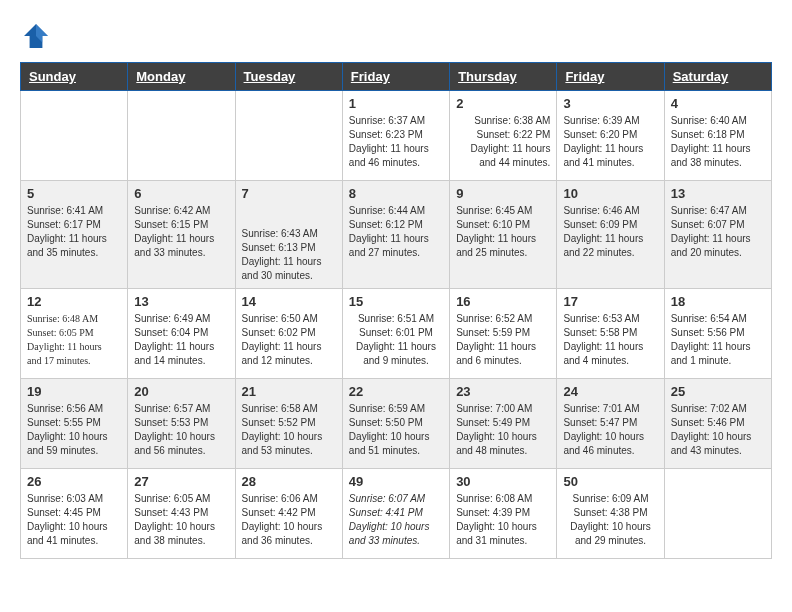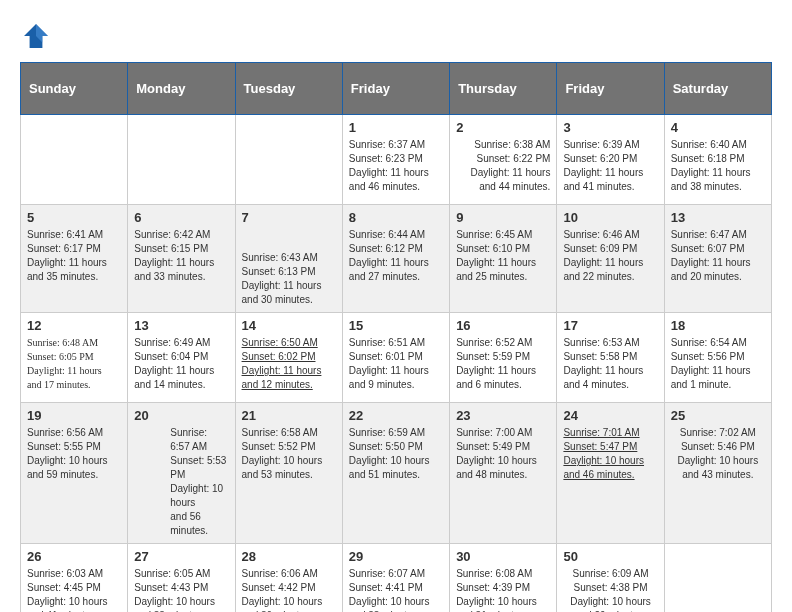--- a/index.html
+++ b/index.html
@@ -51,26 +51,27 @@
     .subtitle {
       font-size: 16px;
       color: #555;
     }
     .calendar {
       width: 100%;
       border-collapse: collapse;
       border: 1px solid #ccc;
     }
     .calendar th {
-      background-color: #737373;
+      background-color: #404040;
       color: #fff;
       text-align: left;
-      padding: 18px 8px;
+      padding: 6px 8px;
       font-size: 13px;
       border: 1px solid #1a5fa8;
+      text-decoration: underline;
     }
     .calendar td {
       vertical-align: top;
       padding: 5px 6px;
       border: 1px solid #ccc;
       width: calc(100% / 7);
       font-size: 11px;
       color: #333;
       height: 90px;
     }
@@ -219,28 +220,28 @@
         </td>
         <td>
           <span class="day-num">13</span>
           <div class="cell-info" style="white-space: pre-line;">Sunrise: 6:49 AM
 Sunset: 6:04 PM
 Daylight: 11 hours
 and 14 minutes.</div>
         </td>
         <td>
           <span class="day-num">14</span>
-          <div class="cell-info" style="white-space: pre-line; text-decoration: underline;">Sunrise: 6:50 AM
+          <div class="cell-info" style="white-space: pre-line;">Sunrise: 6:50 AM
 Sunset: 6:02 PM
 Daylight: 11 hours
 and 12 minutes.</div>
         </td>
         <td>
           <span class="day-num">15</span>
-          <div class="cell-info" style="white-space: pre-line;">Sunrise: 6:51 AM
+          <div class="cell-info" style="white-space: pre-line; text-align: center;">Sunrise: 6:51 AM
 Sunset: 6:01 PM
 Daylight: 11 hours
 and 9 minutes.</div>
         </td>
         <td>
           <span class="day-num">16</span>
           <div class="cell-info" style="white-space: pre-line;">Sunrise: 6:52 AM
 Sunset: 5:59 PM
 Daylight: 11 hours
 and 6 minutes.</div>
@@ -263,21 +264,21 @@
       <tr class="row-shaded">
         <td>
           <span class="day-num">19</span>
           <div class="cell-info" style="white-space: pre-line;">Sunrise: 6:56 AM
 Sunset: 5:55 PM
 Daylight: 10 hours
 and 59 minutes.</div>
         </td>
         <td>
           <span class="day-num">20</span>
-          <div class="cell-info" style="white-space: pre-line; margin-left: 36px;">Sunrise: 6:57 AM
+          <div class="cell-info" style="white-space: pre-line;">Sunrise: 6:57 AM
 Sunset: 5:53 PM
 Daylight: 10 hours
 and 56 minutes.</div>
         </td>
         <td>
           <span class="day-num">21</span>
           <div class="cell-info" style="white-space: pre-line;">Sunrise: 6:58 AM
 Sunset: 5:52 PM
 Daylight: 10 hours
 and 53 minutes.</div>
@@ -291,28 +292,28 @@
         </td>
         <td>
           <span class="day-num">23</span>
           <div class="cell-info" style="white-space: pre-line;">Sunrise: 7:00 AM
 Sunset: 5:49 PM
 Daylight: 10 hours
 and 48 minutes.</div>
         </td>
         <td>
           <span class="day-num">24</span>
-          <div class="cell-info" style="white-space: pre-line; text-decoration: underline;">Sunrise: 7:01 AM
+          <div class="cell-info" style="white-space: pre-line;">Sunrise: 7:01 AM
 Sunset: 5:47 PM
 Daylight: 10 hours
 and 46 minutes.</div>
         </td>
         <td>
           <span class="day-num">25</span>
-          <div class="cell-info" style="white-space: pre-line; text-align: center;">Sunrise: 7:02 AM
+          <div class="cell-info" style="white-space: pre-line;">Sunrise: 7:02 AM
 Sunset: 5:46 PM
 Daylight: 10 hours
 and 43 minutes.</div>
         </td>
       </tr>
       <tr class="row-white">
         <td>
           <span class="day-num">26</span>
           <div class="cell-info" style="white-space: pre-line;">Sunrise: 6:03 AM
 Sunset: 4:45 PM
@@ -327,22 +328,22 @@
 and 38 minutes.</div>
         </td>
         <td>
           <span class="day-num">28</span>
           <div class="cell-info" style="white-space: pre-line;">Sunrise: 6:06 AM
 Sunset: 4:42 PM
 Daylight: 10 hours
 and 36 minutes.</div>
         </td>
         <td>
-          <span class="day-num">29</span>
-          <div class="cell-info" style="white-space: pre-line;">Sunrise: 6:07 AM
+          <span class="day-num">49</span>
+          <div class="cell-info" style="white-space: pre-line; font-style: italic;">Sunrise: 6:07 AM
 Sunset: 4:41 PM
 Daylight: 10 hours
 and 33 minutes.</div>
         </td>
         <td>
           <span class="day-num">30</span>
           <div class="cell-info" style="white-space: pre-line;">Sunrise: 6:08 AM
 Sunset: 4:39 PM
 Daylight: 10 hours
 and 31 minutes.</div>

